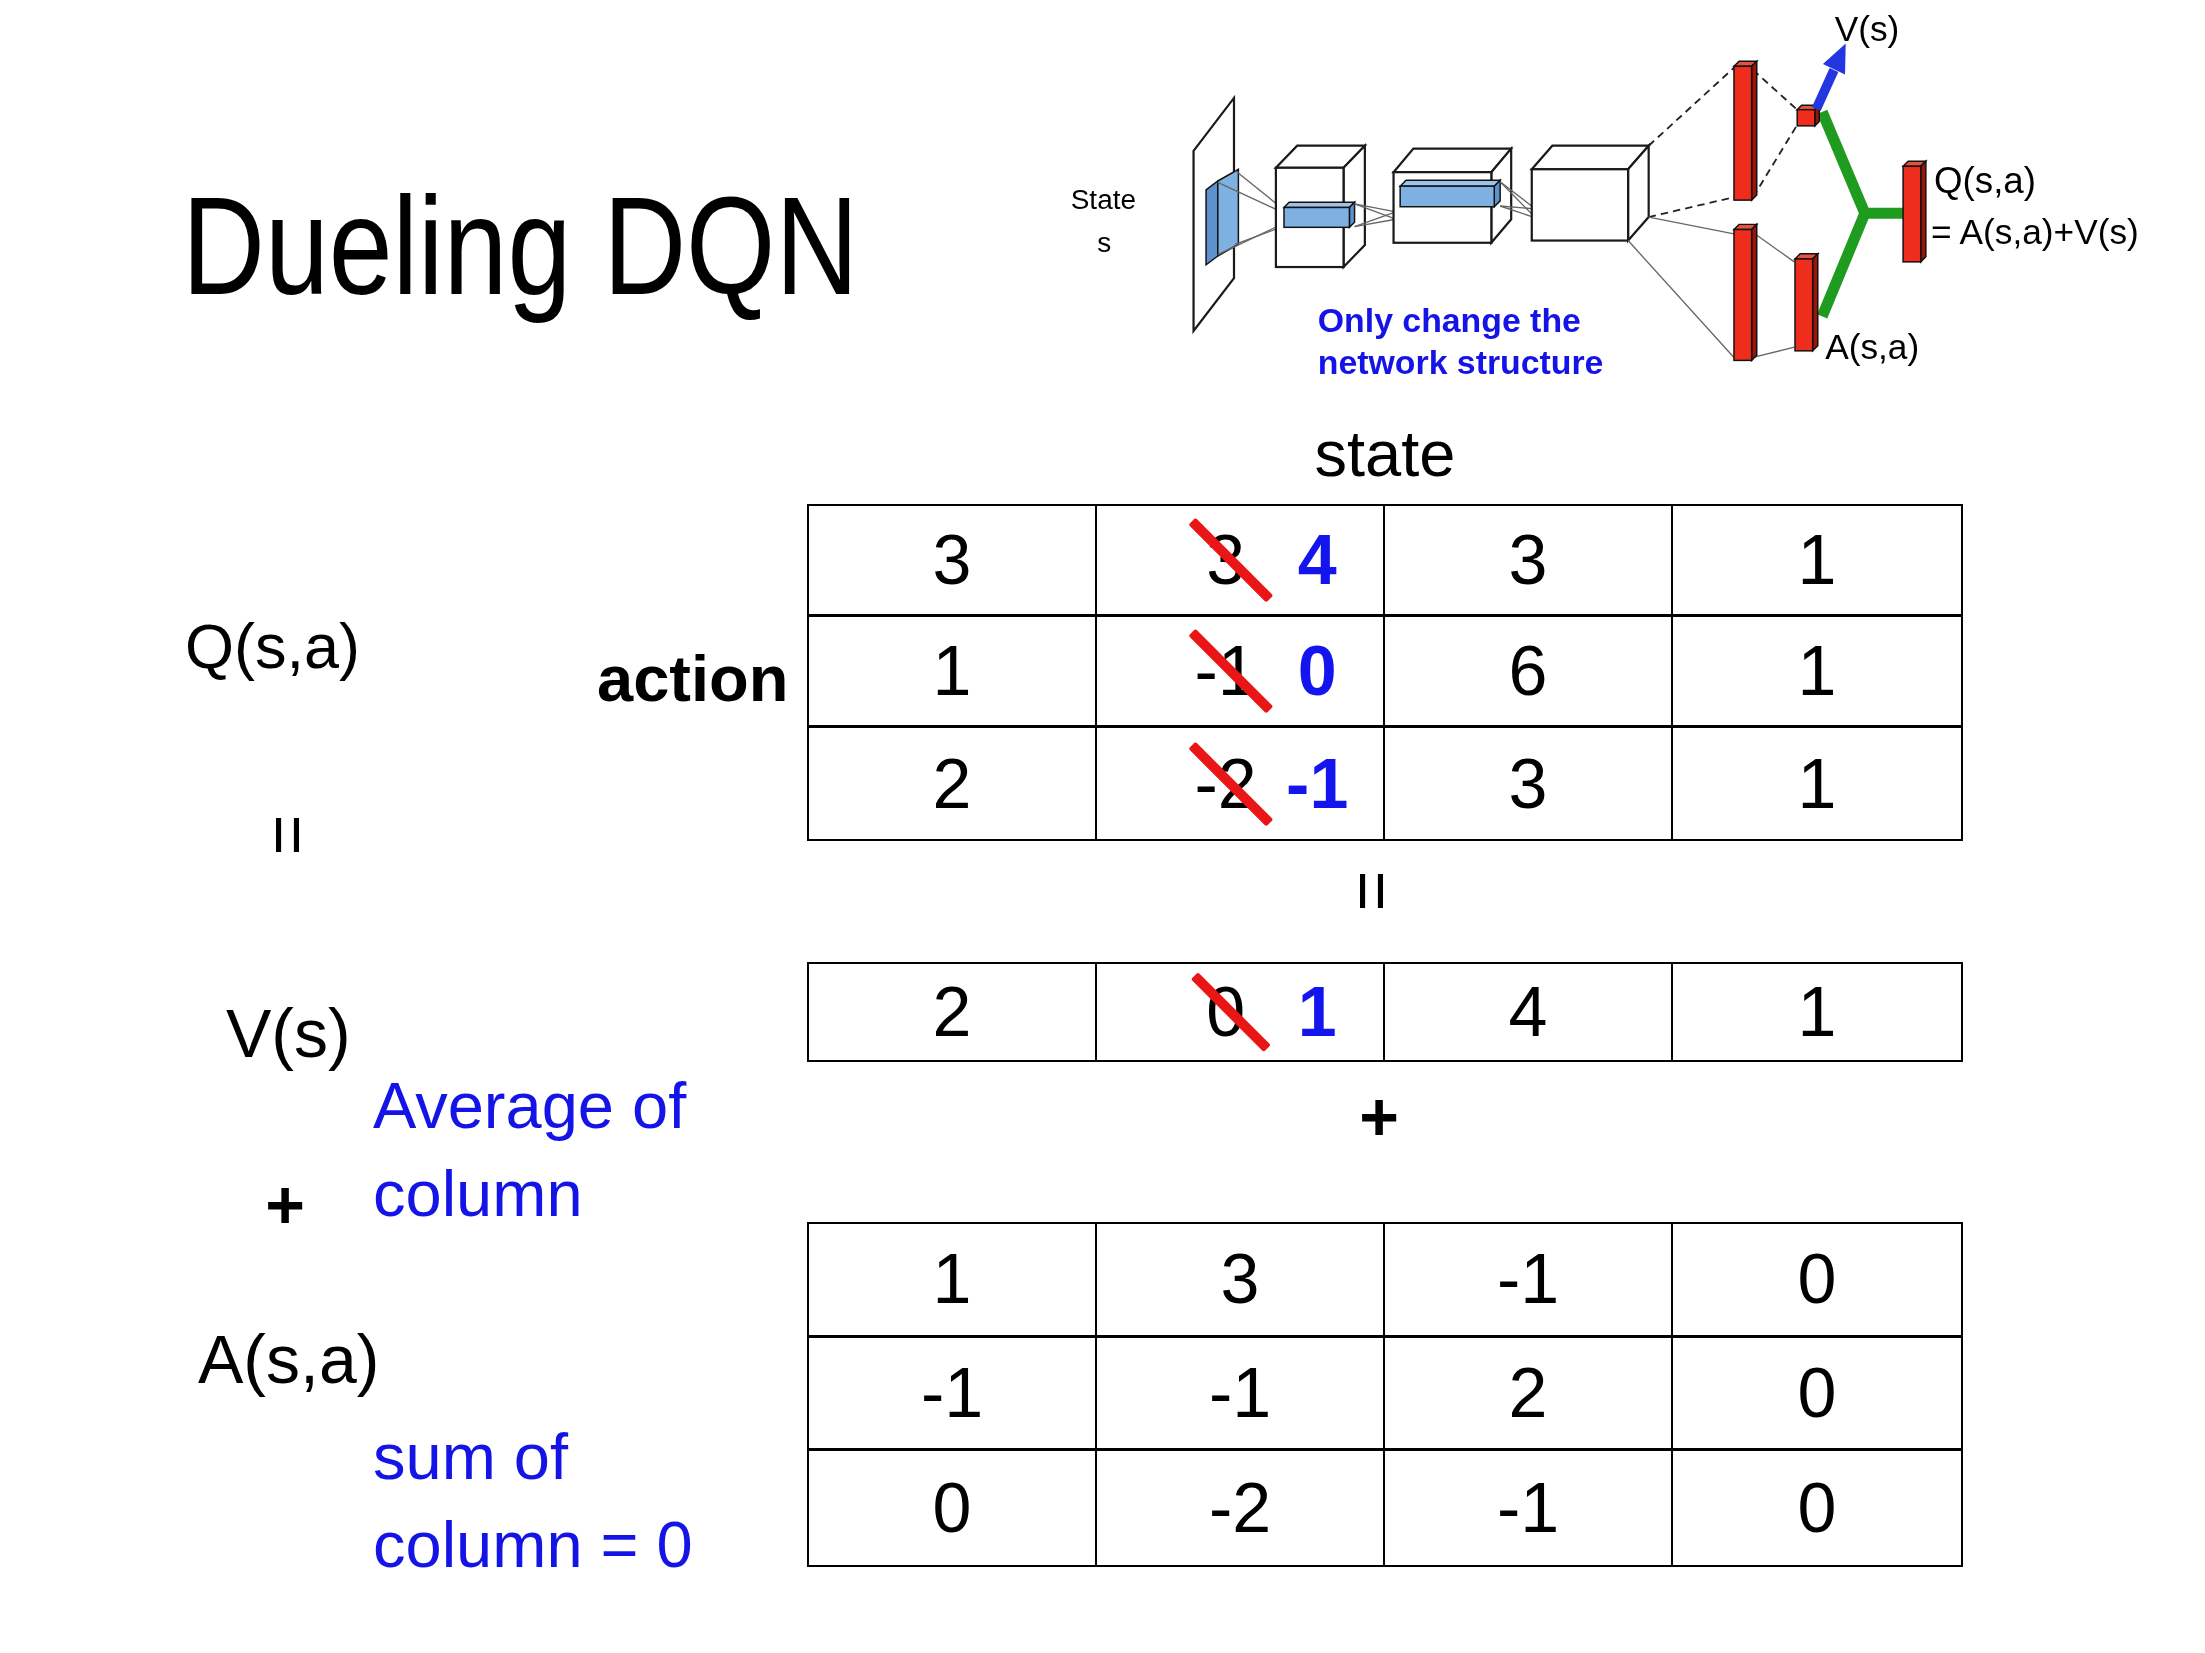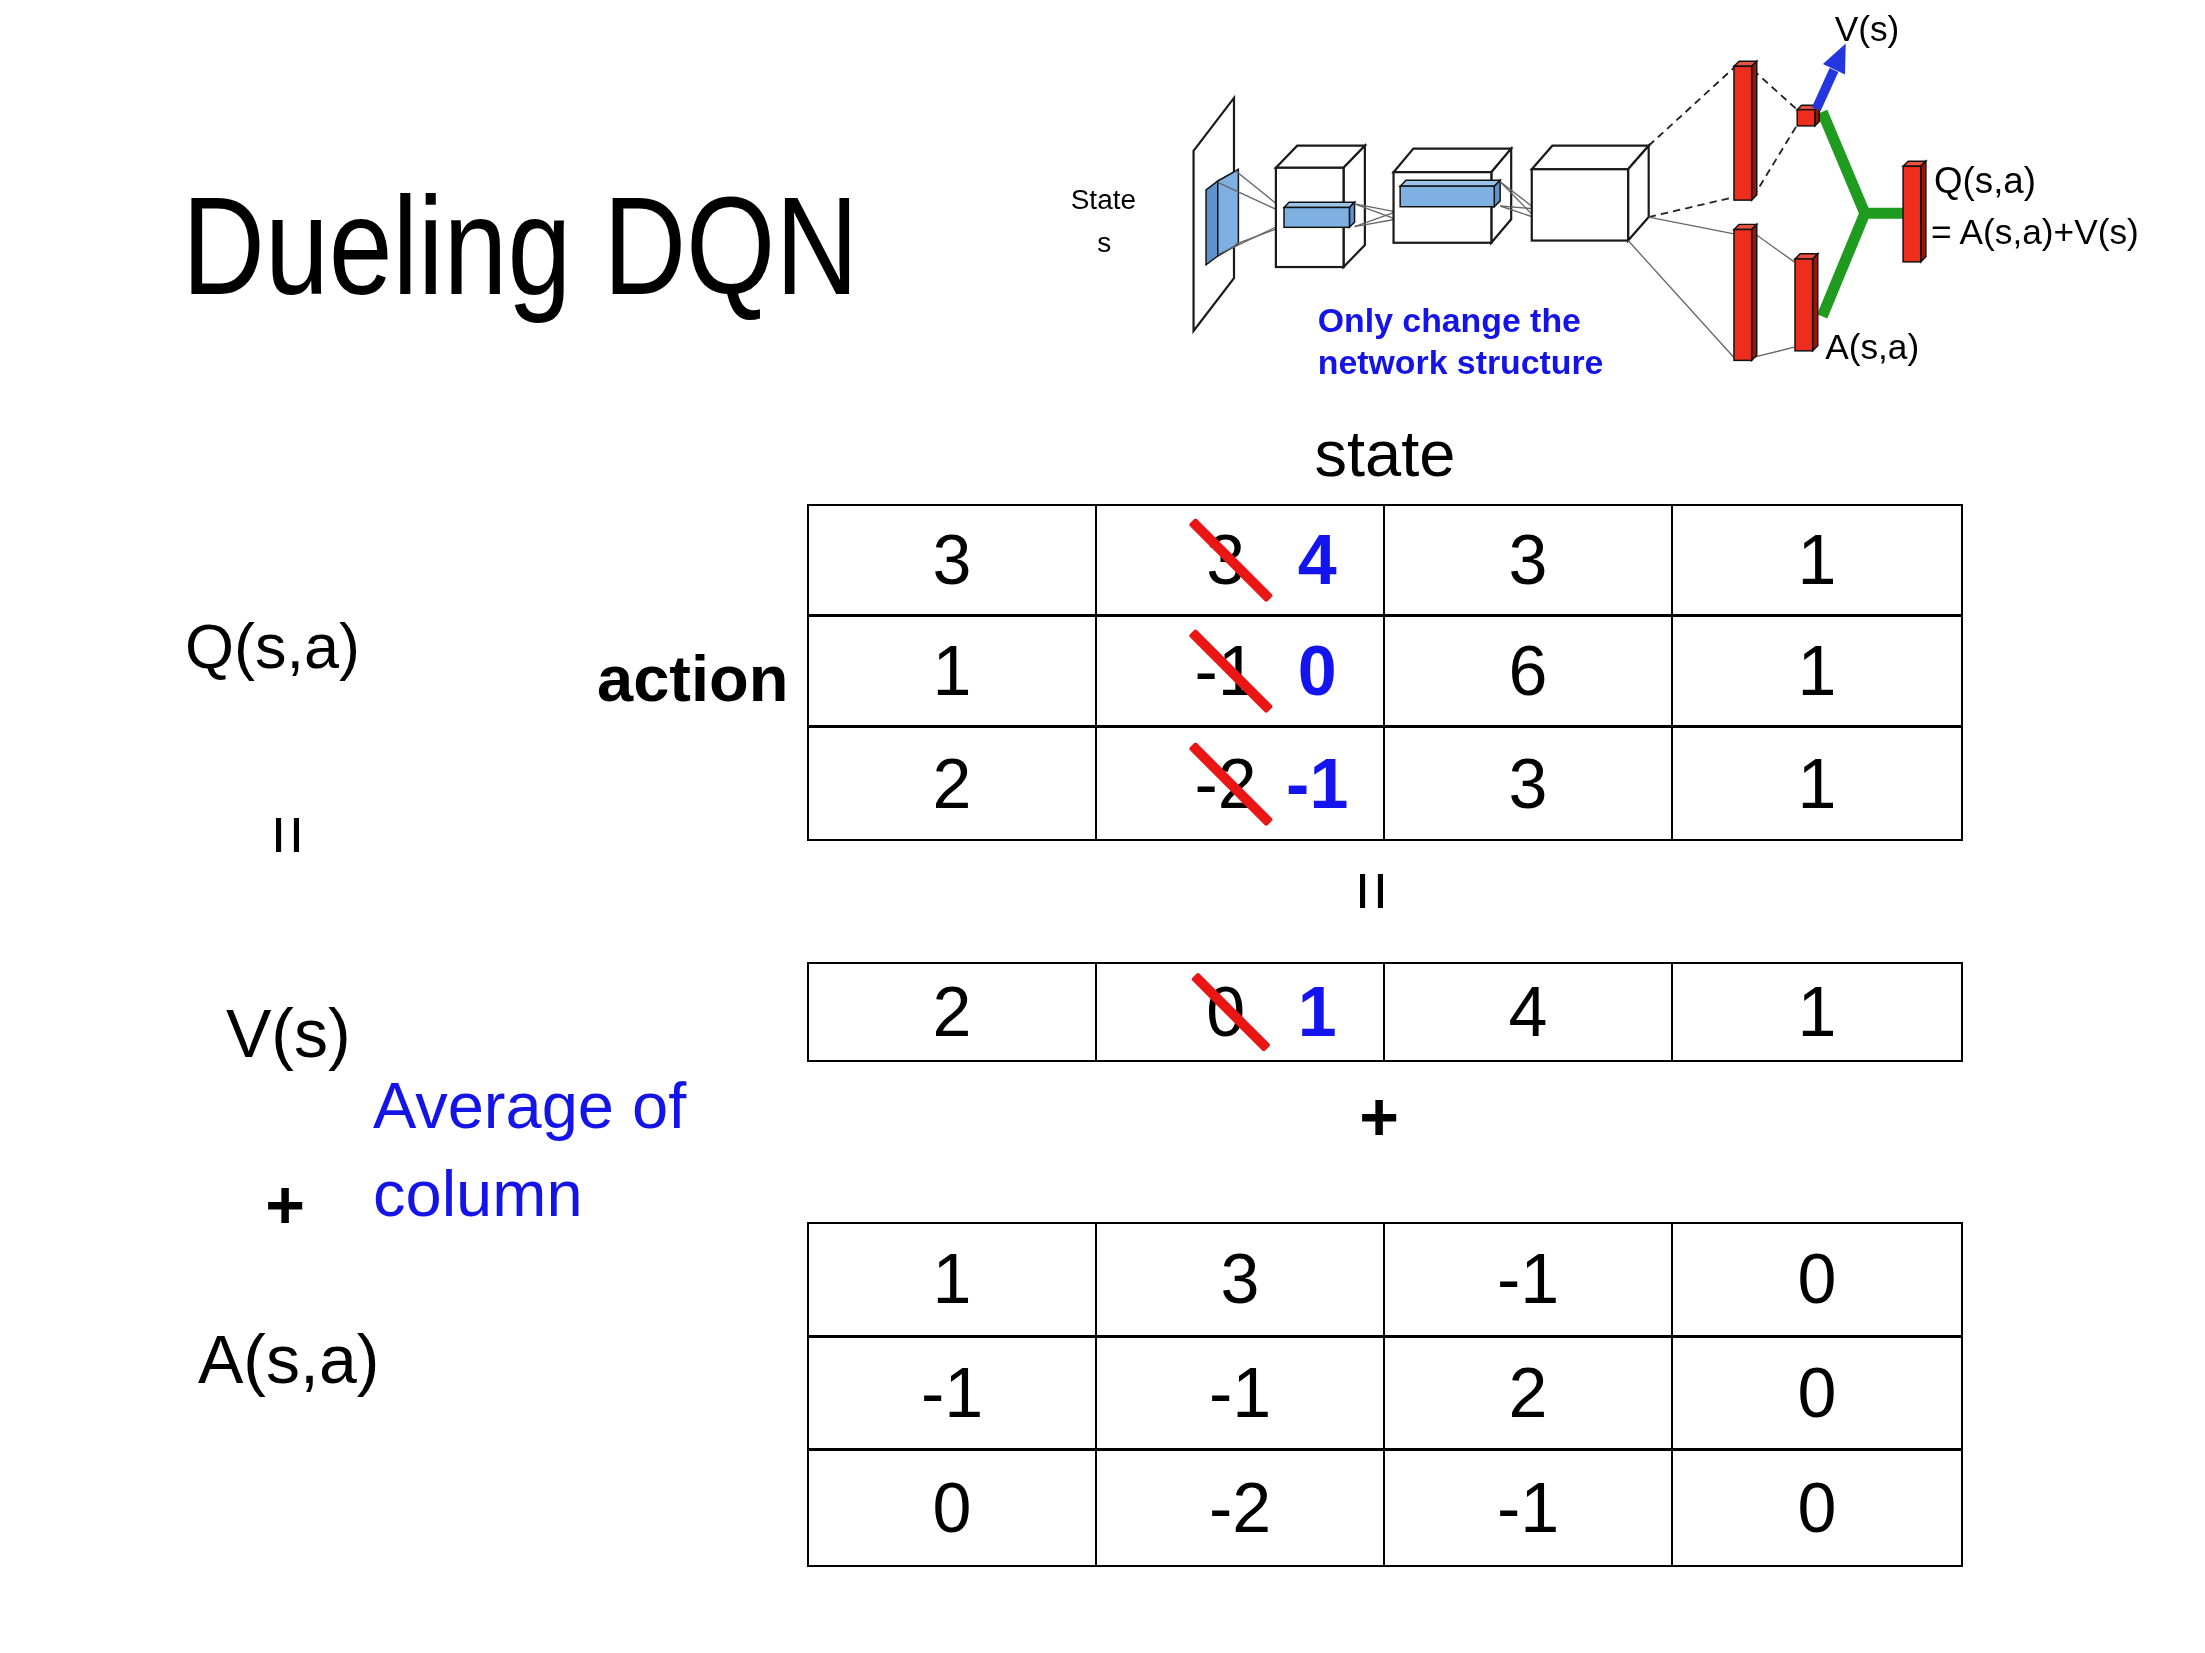--- a/index.html
+++ b/index.html
@@ -207,20 +207,24 @@
   <div class="abs rot-eq eq-1">=</div>
   <div class="abs rot-eq eq-2">=</div>
   <div class="abs v-label">V(s)</div>
   <div class="abs note avg-note">
     <div>Average of</div>
     <div>column</div>
   </div>
   <div class="abs plus plus-1">+</div>
   <div class="abs plus plus-2">+</div>
   <div class="abs a-label">A(s,a)</div>
+  <div class="abs note sum-note">
+    <div>sum of</div>
+    <div>column = 0</div>
+  </div>
 
   <div class="tbl q-tbl">
     <div class="cell">3</div>
     <div class="cell mod">
       <span class="old">3</span>
       <span class="strike"></span>
       <span class="new">4</span>
     </div>
     <div class="cell">3</div>
     <div class="cell">1</div>

